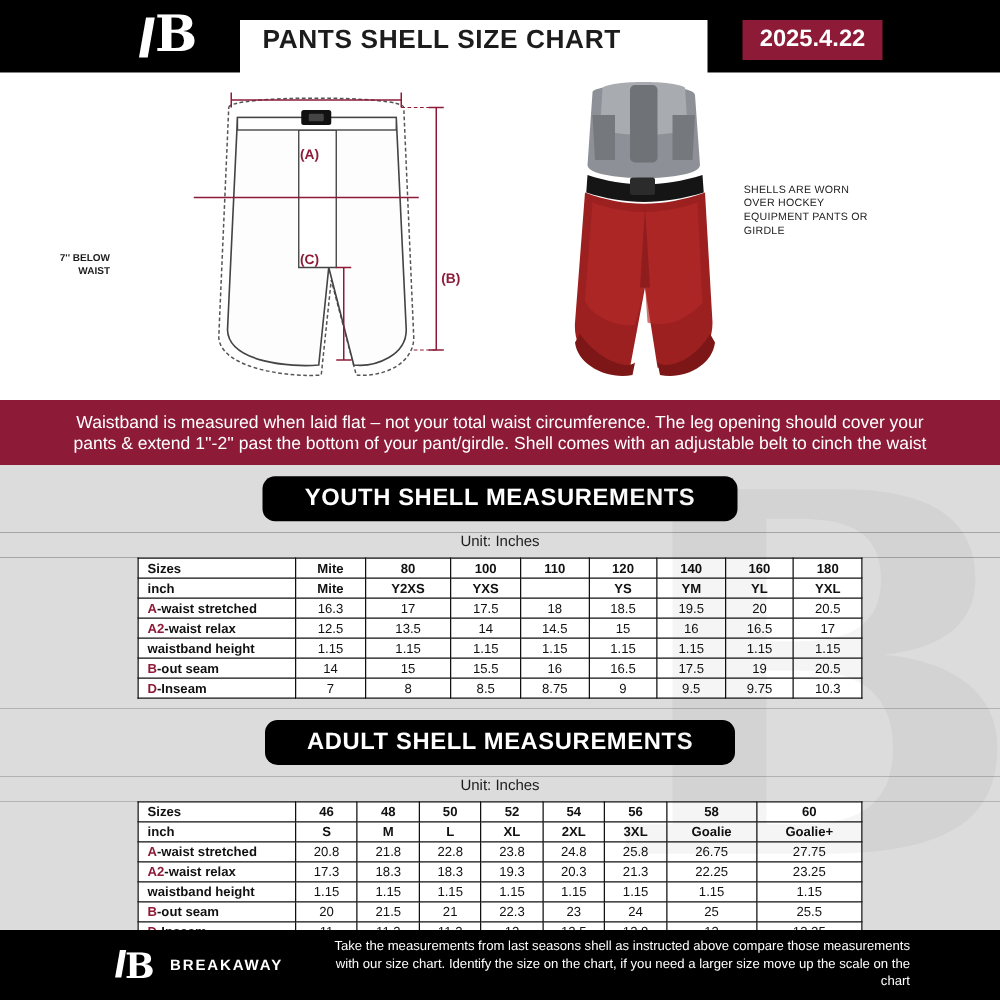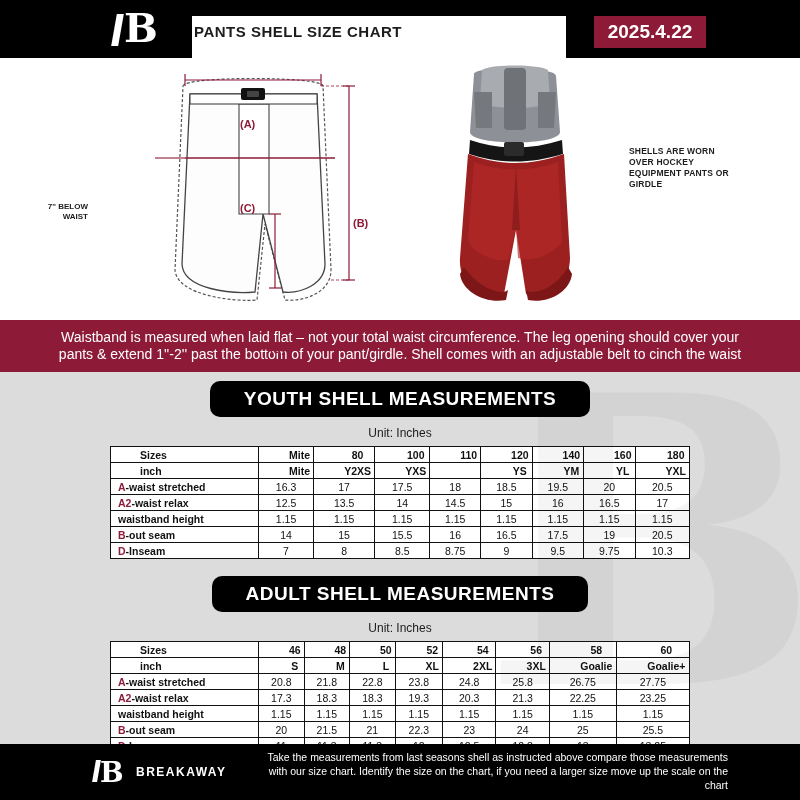--- a/index.html
+++ b/index.html
@@ -16,41 +16,40 @@
   .logo-b{
     position:absolute;left:112px;top:8px;width:44px;height:44px;
     color:#fff;font-family:"DejaVu Serif", serif;font-weight:bold;
     font-size:40px;line-height:44px;text-align:center;
   }
   .logo-b .bar{position:absolute;left:2px;top:6px;width:7px;height:32px;background:#fff;transform:skewX(-10deg);}
   .logo-b .glyph{position:absolute;left:12px;top:-2px;font-size:40px;}
   .title-box{
     position:absolute;left:192px;top:16px;width:374px;height:44px;
     background:#fff;color:#1c1c1c;
-    font-size:15px;font-weight:bold;letter-spacing:.5px;
-    line-height:32px;padding-left:2px;box-sizing:border-box;
+    font-size:21px;font-weight:bold;letter-spacing:.5px;
+    line-height:32px;padding-left:18px;box-sizing:border-box;
   }
   .date-box{
     position:absolute;left:594px;top:16px;width:112px;height:32px;
     background:#8d1b38;color:#fff;font-size:19px;font-weight:bold;
     line-height:32px;text-align:center;
   }
 
   
   .diagram{position:relative;height:262px;background:#fff;margin:0 0 0 0;}
   .diagram-inner{position:absolute;left:95px;top:0;right:95px;bottom:0;}
 
   .short-svg{position:absolute;left:40px;top:6px;}
   .photo{position:absolute;left:335px;top:4px;width:170px;height:250px;}
 
   .note{
     position:absolute;left:500px;top:88px;width:100px;
-    font-size:8.5px;font-weight:bold;color:#1c1c1c;line-height:11px;
+    font-size:8.5px;font-weight:normal;color:#1c1c1c;line-height:11px;
     letter-spacing:.2px;
-    margin-left:34px;
   }
   .lbl{position:absolute;font-size:11px;font-weight:bold;color:#8d1b38;}
   .lbl-dark{position:absolute;font-size:8px;font-weight:bold;color:#1c1c1c;line-height:10px;}
 
   
   .band{
     background:#8d1b38;color:#fff;text-align:center;
     font-size:14px;line-height:17px;padding:9px 48px;box-sizing:border-box;
     font-weight:500;
   }
@@ -64,21 +63,21 @@
     border-radius:10px;
   }
   .unit{background:#dcdcdc;text-align:center;font-size:12px;color:#1c1c1c;padding-bottom:6px;}
 
   
   .tbl-wrap{background:#dcdcdc;padding:0 110px 8px 110px;}
   table{border-collapse:collapse;width:100%;background:#fff;font-size:10.5px;}
   td{border:1px solid #111;height:15px;text-align:center;padding:0 2px;color:#111;}
   td.rowhead{text-align:left;padding-left:7px;font-weight:bold;width:116px;}
   td.rowhead .k{color:#8d1b38;}
-  tr.head td{font-weight:bold;padding-left:29px;}
+  tr.head td{font-weight:bold;}
 
   
   .footer{position:absolute;left:0;bottom:0;width:800px;height:56px;background:#000;}
   .foot-logo{position:absolute;left:100px;top:10px;color:#fff;}
   .foot-logo .fb{position:absolute;left:0;top:2px;font-family:"DejaVu Serif",serif;font-size:28px;font-weight:bold;}
   .foot-logo .fbar{position:absolute;left:-6px;top:6px;width:5px;height:22px;background:#fff;transform:skewX(-10deg);}
   .foot-name{position:absolute;left:36px;top:11px;font-size:12px;letter-spacing:1.5px;font-weight:bold;}
   .foot-text{
     position:absolute;left:258px;top:6px;width:470px;color:#fff;
     font-size:10.5px;line-height:14px;text-align:right;

